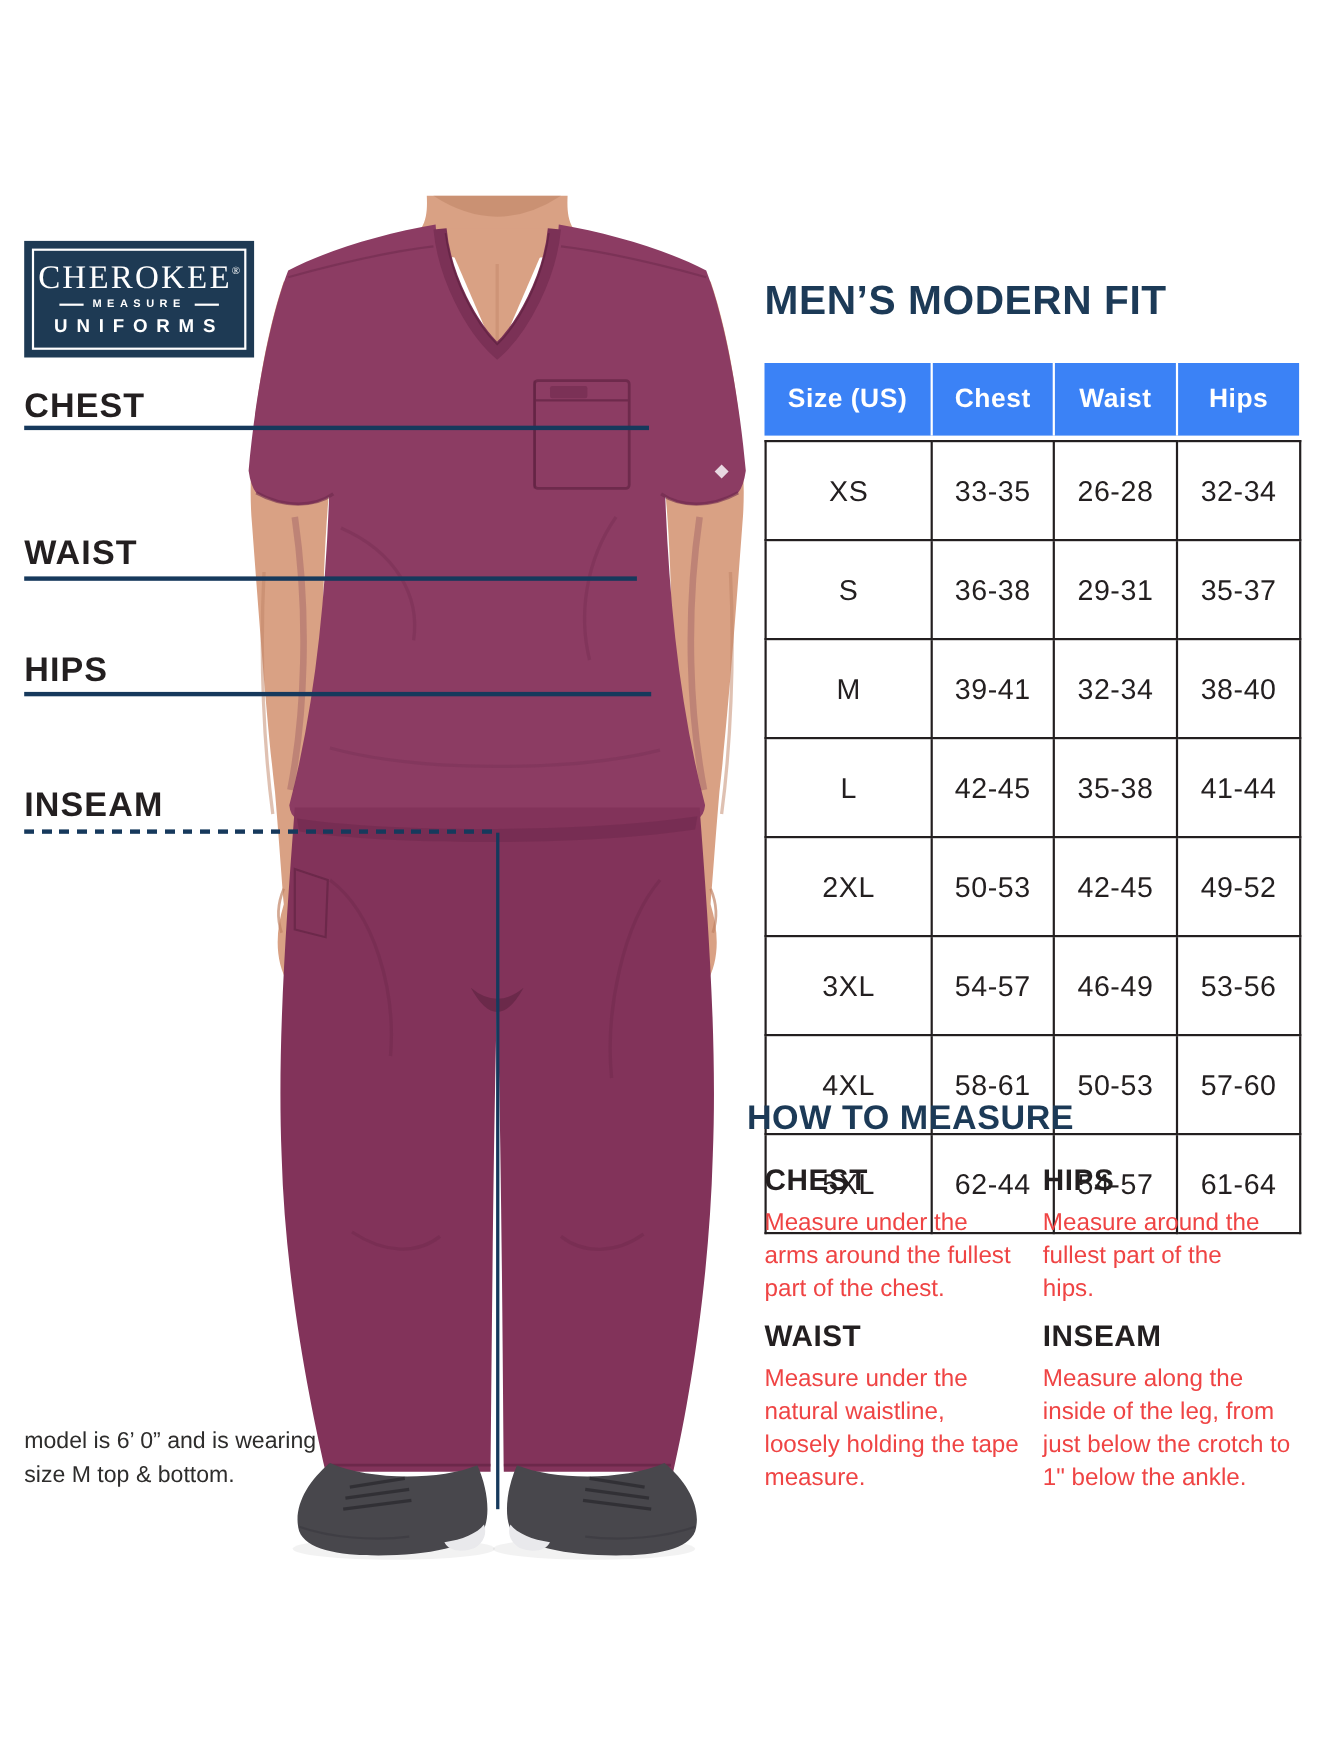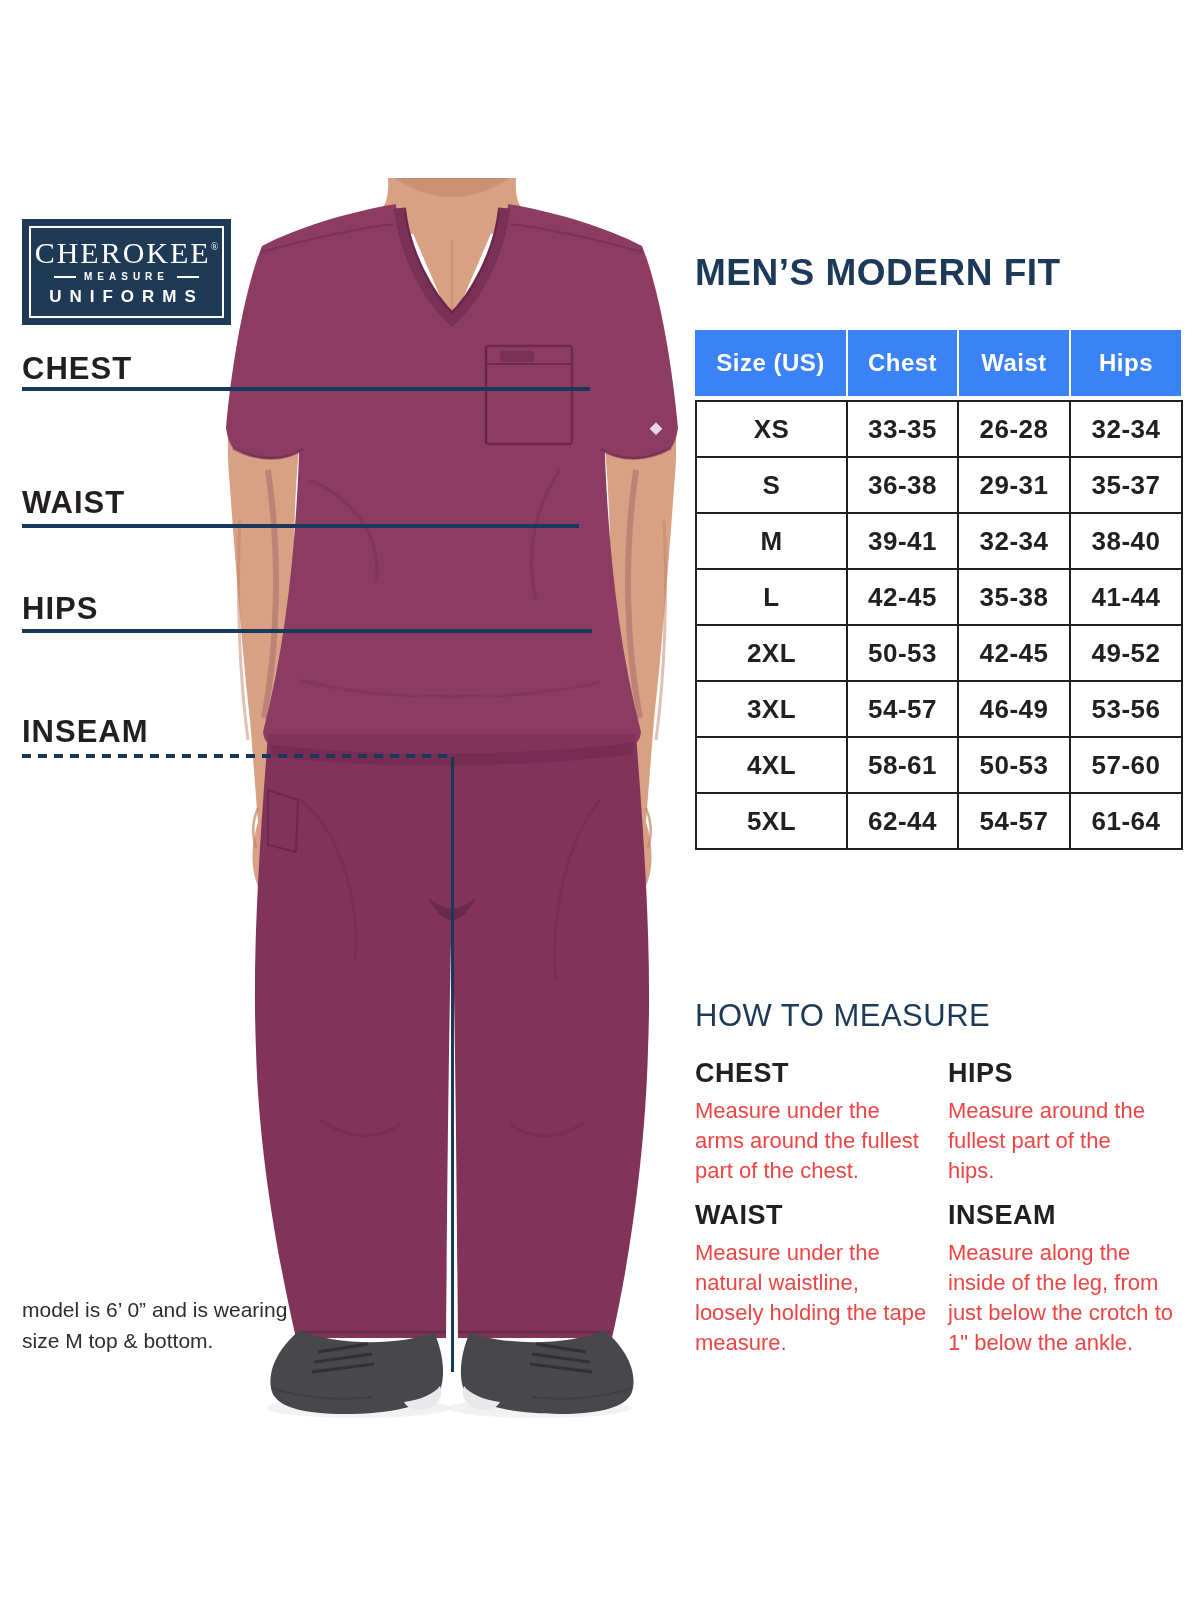--- a/index.html
+++ b/index.html
@@ -47,26 +47,26 @@
   #size-table-wrap{position:absolute;left:695px;top:330px;width:486px;z-index:3;}
   #size-table-header{display:flex;height:66px;background:#3b82f6;}
   #size-table-header .hcell{
     display:flex;align-items:center;justify-content:center;color:#ffffff;
     font-weight:bold;font-size:24px;letter-spacing:0.5px;box-sizing:border-box;
   }
   #size-table-header .hcell + .hcell{border-left:2px solid #ffffff;}
   #size-table{border-collapse:collapse;width:486px;margin-top:4px;table-layout:fixed;}
   #size-table td{
     border:2px solid #231f20;height:54px;text-align:center;vertical-align:middle;
-    font-weight:bold;font-size:26px;letter-spacing:0.5px;padding:0;
+    font-weight:normal;font-size:26px;letter-spacing:0.5px;padding:17px;
   }
   
   #htm-title{
-    position:absolute;left:695px;top:998px;z-index:3;color:#1c3a57;
-    font-size:31px;font-weight:normal;letter-spacing:0.5px;white-space:nowrap;
+    position:absolute;left:679px;top:998px;z-index:3;color:#1c3a57;
+    font-size:31px;font-weight:bold;letter-spacing:0.5px;white-space:nowrap;
   }
   .htm-block{position:absolute;z-index:3;}
   .htm-heading{font-size:27px;font-weight:bold;letter-spacing:0.5px;margin:0 0 7px 0;color:#231f20;}
   .htm-text{font-size:22px;line-height:30px;color:#ef4444;margin:0;}
   
   #model-note{position:absolute;left:22px;top:1294px;z-index:3;font-size:21px;line-height:31px;color:#2e2d2c;}
 </style>
 </head>
 <body>
 

